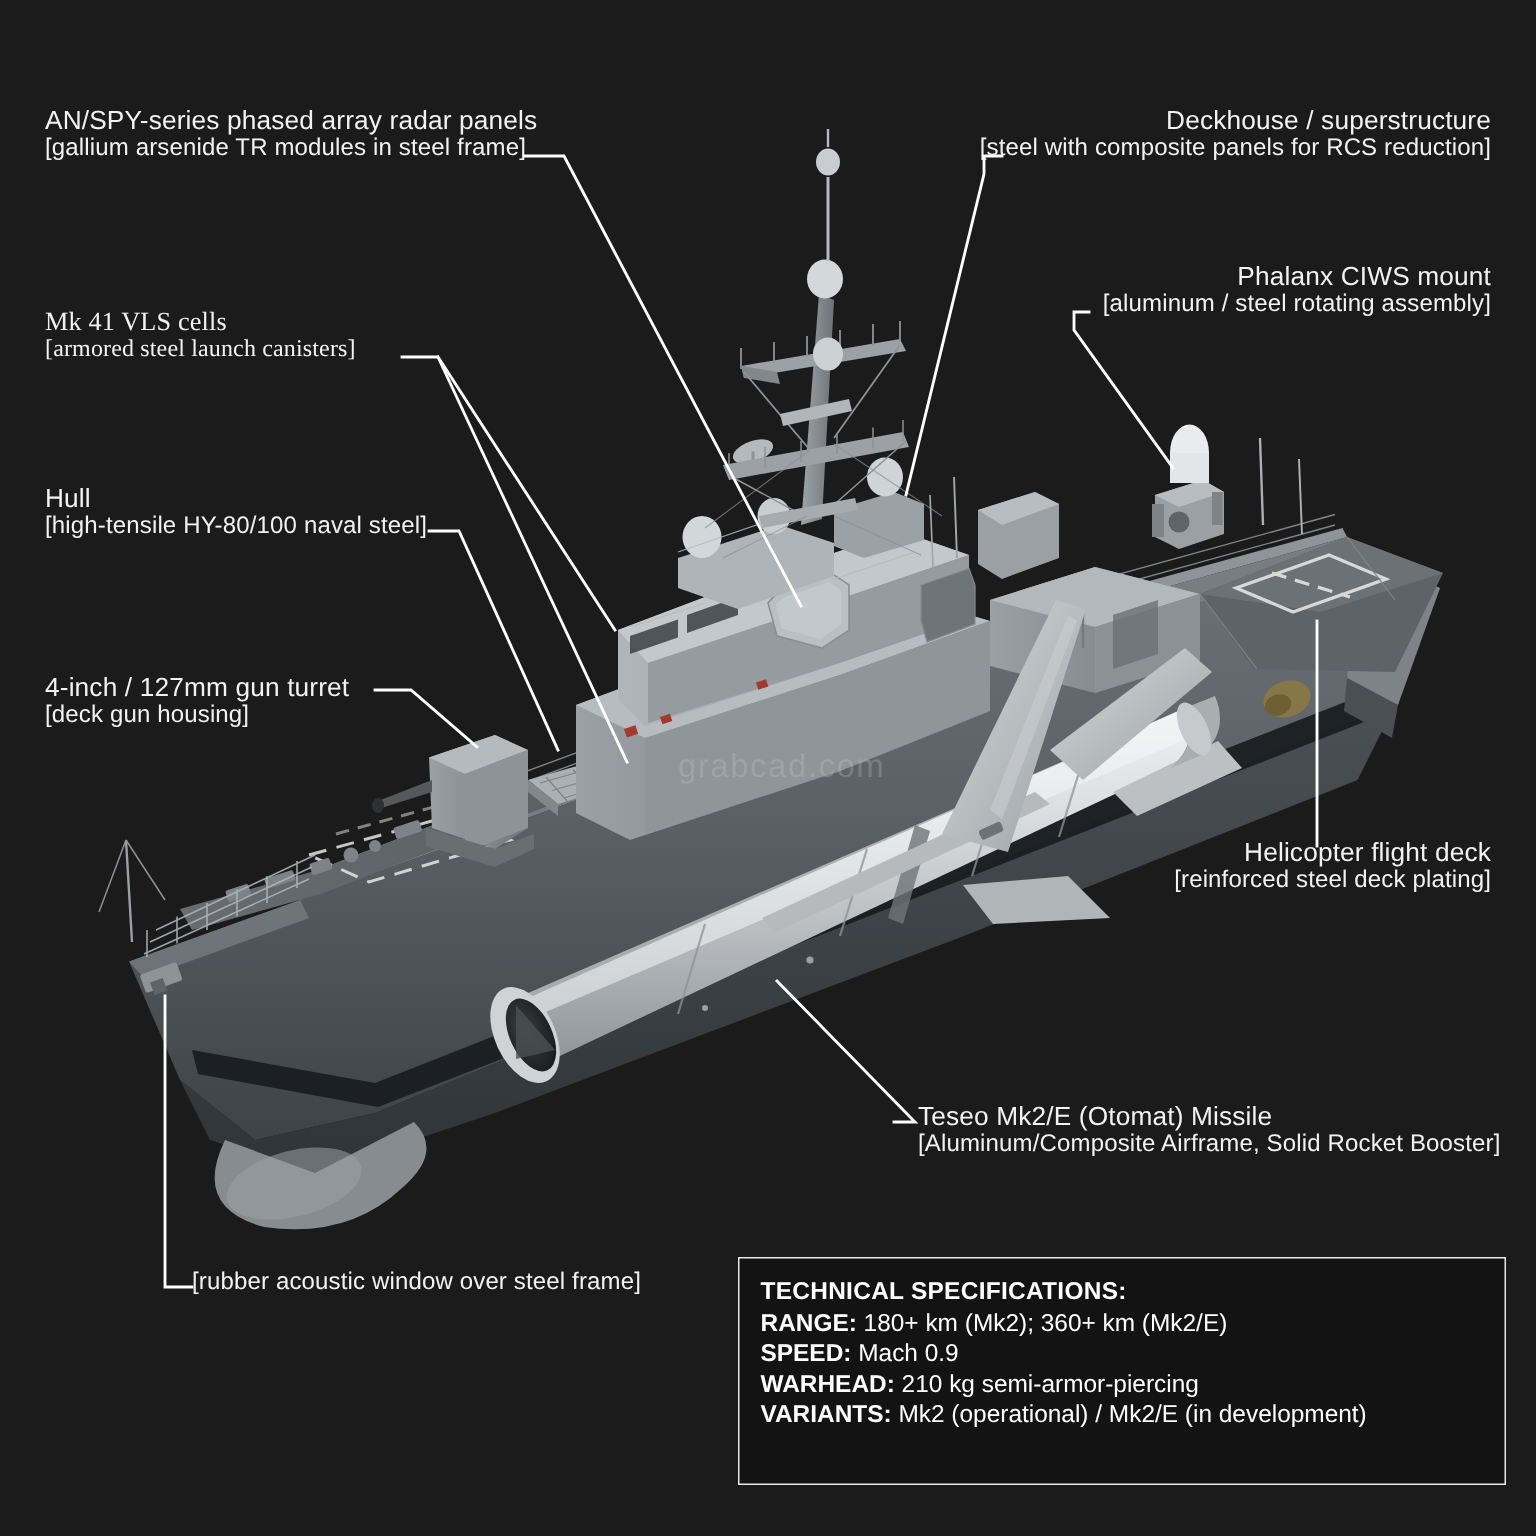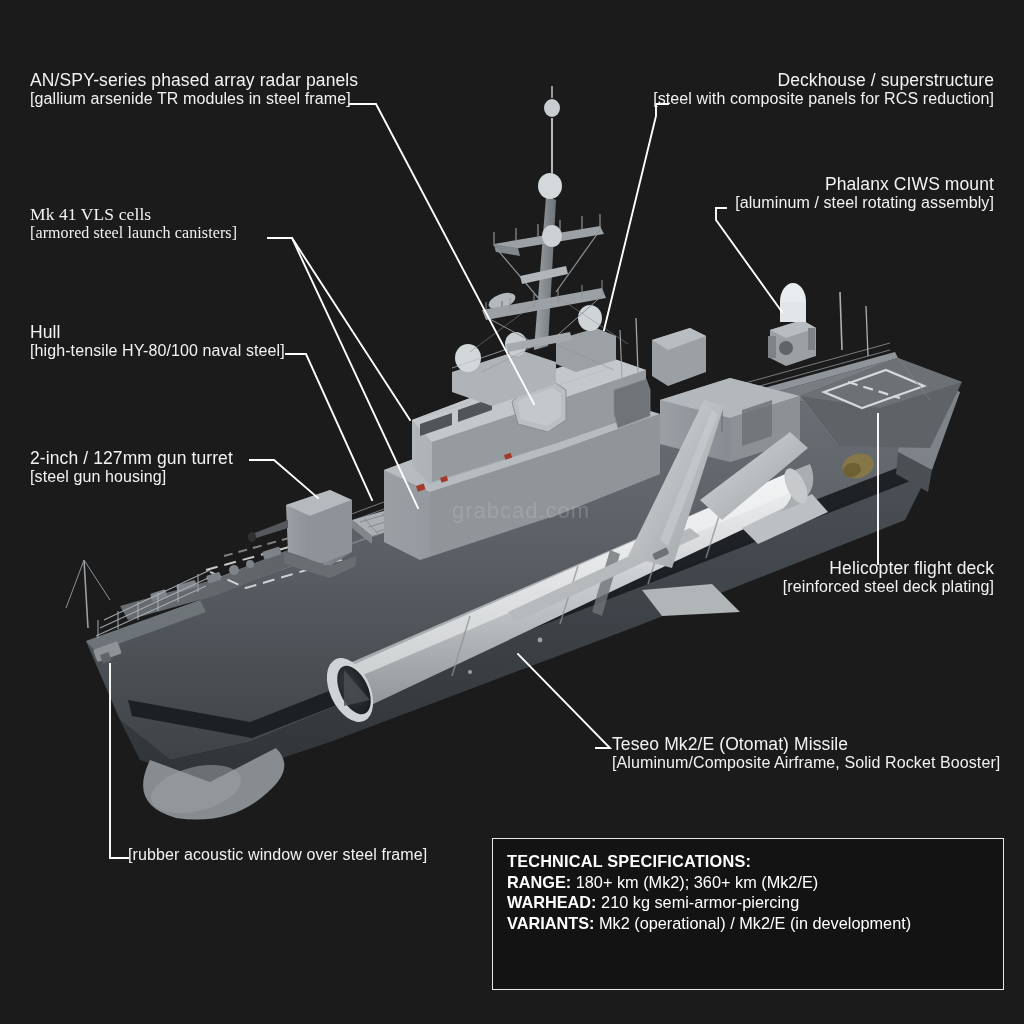--- a/index.html
+++ b/index.html
@@ -388,42 +388,45 @@
     <div class="t1">Mk 41 VLS cells</div>
     <div class="t2">[armored steel launch canisters]</div>
   </div>
 
   <div class="lbl" style="left:30px; top:322px;">
     <div class="t1">Hull</div>
     <div class="t2">[high-tensile HY-80/100 naval steel]</div>
   </div>
 
   <div class="lbl" style="left:30px; top:448px;">
-    <div class="t1">2-inch / 127mm gun turret</div>
-    <div class="t2">[steel gun housing]</div>
+    <div class="t1">4-inch / 127mm gun turret</div>
+    <div class="t2">[deck gun housing]</div>
   </div>
 
   <div class="lbl right" style="right:30px; top:558px;">
     <div class="t1">Helicopter flight deck</div>
     <div class="t2">[reinforced steel deck plating]</div>
   </div>
 
   <div class="lbl" style="left:612px; top:734px;">
     <div class="t1">Teseo Mk2/E (Otomat) Missile</div>
     <div class="t2">[Aluminum/Composite Airframe, Solid Rocket Booster]</div>
   </div>
 
   <div class="lbl" style="left:128px; top:846px;">
     <div class="t2">[rubber acoustic window over steel frame]</div>
   </div>
 
   <div id="specbox">
     <div class="line hd">TECHNICAL SPECIFICATIONS:</div>
     <div class="line">
       <span class="k">RANGE:</span><span> 180+ km (Mk2); 360+ km (Mk2/E)</span>
+    </div>
+    <div class="line">
+      <span class="k">SPEED:</span><span> Mach 0.9</span>
     </div>
     <div class="line">
       <span class="k">WARHEAD:</span><span> 210 kg semi-armor-piercing</span>
     </div>
     <div class="line">
       <span class="k">VARIANTS:</span><span> Mk2 (operational) / Mk2/E (in development)</span>
     </div>
   </div>
 
 </div>

